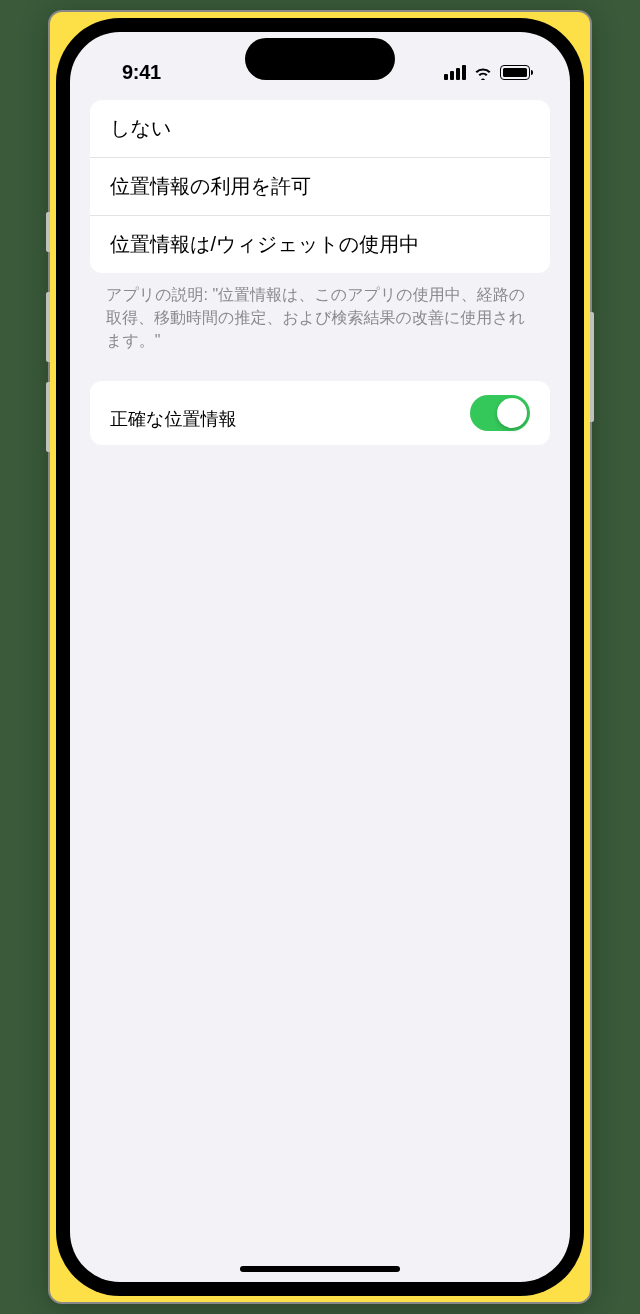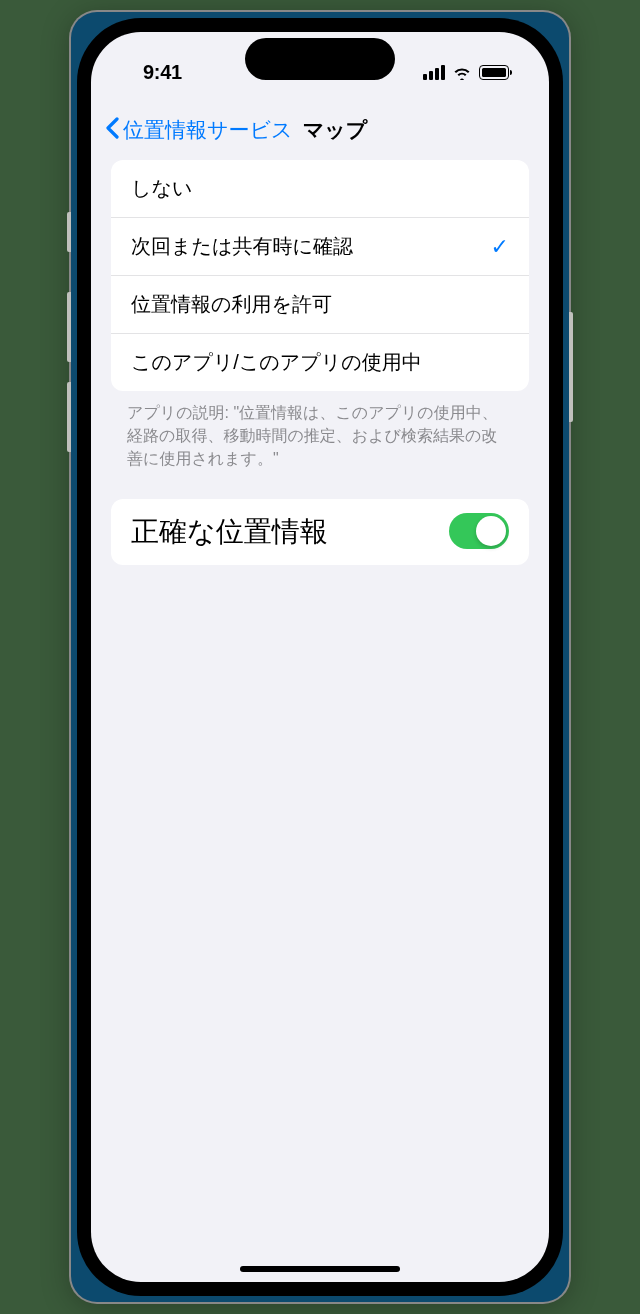--- a/index.html
+++ b/index.html
@@ -11,24 +11,24 @@
     body {
       width: 640px;
       height: 1314px;
       background: #3a5a3a;
       display: flex;
       align-items: center;
       justify-content: center;
       font-family: -apple-system, "SF Pro Text", "Hiragino Sans", sans-serif;
     }
     .phone-frame {
-      width: 498px;
+      width: 540px;
       height: 1290px;
-      background: #0c4a6e;
-      border-radius: 26px;
+      background: #fde047;
+      border-radius: 12px;
       padding: 6px;
       box-shadow: 0 0 0 2px #888, 0 4px 30px rgba(0,0,0,0.3);
       position: relative;
     }
     .phone-inner {
       width: 100%;
       height: 100%;
       background: #000;
       border-radius: 64px;
       padding: 14px;
@@ -187,24 +187,24 @@
     }
     .section-footer {
       font-size: 16px;
       color: #8a8a8e;
       padding: 10px 16px 0 16px;
       line-height: 1.45;
     }
     .toggle-row {
       min-height: 56px;
       display: flex;
-      align-items: flex-start;
+      align-items: flex-end;
       justify-content: space-between;
       padding: 14px 20px;
-      font-size: 28px;
+      font-size: 18px;
     }
     .toggle {
       width: 60px;
       height: 36px;
       background: #34c759;
       border-radius: 18px;
       position: relative;
       cursor: pointer;
     }
     .toggle-knob {
@@ -256,48 +256,33 @@
             <svg width="20" height="15" viewBox="0 0 20 15">
               <path d="M10 13.5 a2 2 0 1 0 0.001 0 M5.5 9.5 a6.5 6.5 0 0 1 9 0 l-1.5 1.5 a4.3 4.3 0 0 0 -6 0 z M2.5 6.5 a10.7 10.7 0 0 1 15 0 l-1.5 1.5 a8.5 8.5 0 0 0 -12 0 z" fill="#000"></path>
             </svg>
           </div>
           <div class="battery">
             <div class="battery-fill"></div>
           </div>
         </div>
       </div>
 
-      <div class="nav-bar">
-        <div class="back-button">
-          <span class="back-chevron">
-            <svg width="15" height="22" viewBox="0 0 15 22">
-              <path d="M12 2 L3 11 L12 20" stroke="#007aff" stroke-width="3.2" fill="none" stroke-linecap="round" stroke-linejoin="round"></path>
-            </svg>
-          </span>
-          <span>位置情報サービス</span>
-        </div>
-        <div class="nav-title">マップ</div>
-      </div>
 
       <div class="content">
 
 
         <div class="list-group">
           <div class="list-row">
             <span>しない</span>
           </div>
           <div class="list-row">
-            <span>次回または共有時に確認</span>
-            <span class="checkmark">✓</span>
+            <span>位置情報の利用を許可</span>
           </div>
           <div class="list-row">
-            <span>位置情報の利用を許可</span>
-          </div>
-          <div class="list-row">
-            <span>このアプリ/このアプリの使用中</span>
+            <span>位置情報は/ウィジェットの使用中</span>
           </div>
         </div>
 
         <div class="section-footer">アプリの説明: "位置情報は、このアプリの使用中、経路の取得、移動時間の推定、および検索結果の改善に使用されます。"</div>
 
         <div class="spacer"></div>
 
         <div class="list-group">
           <div class="toggle-row">
             <span>正確な位置情報</span>

